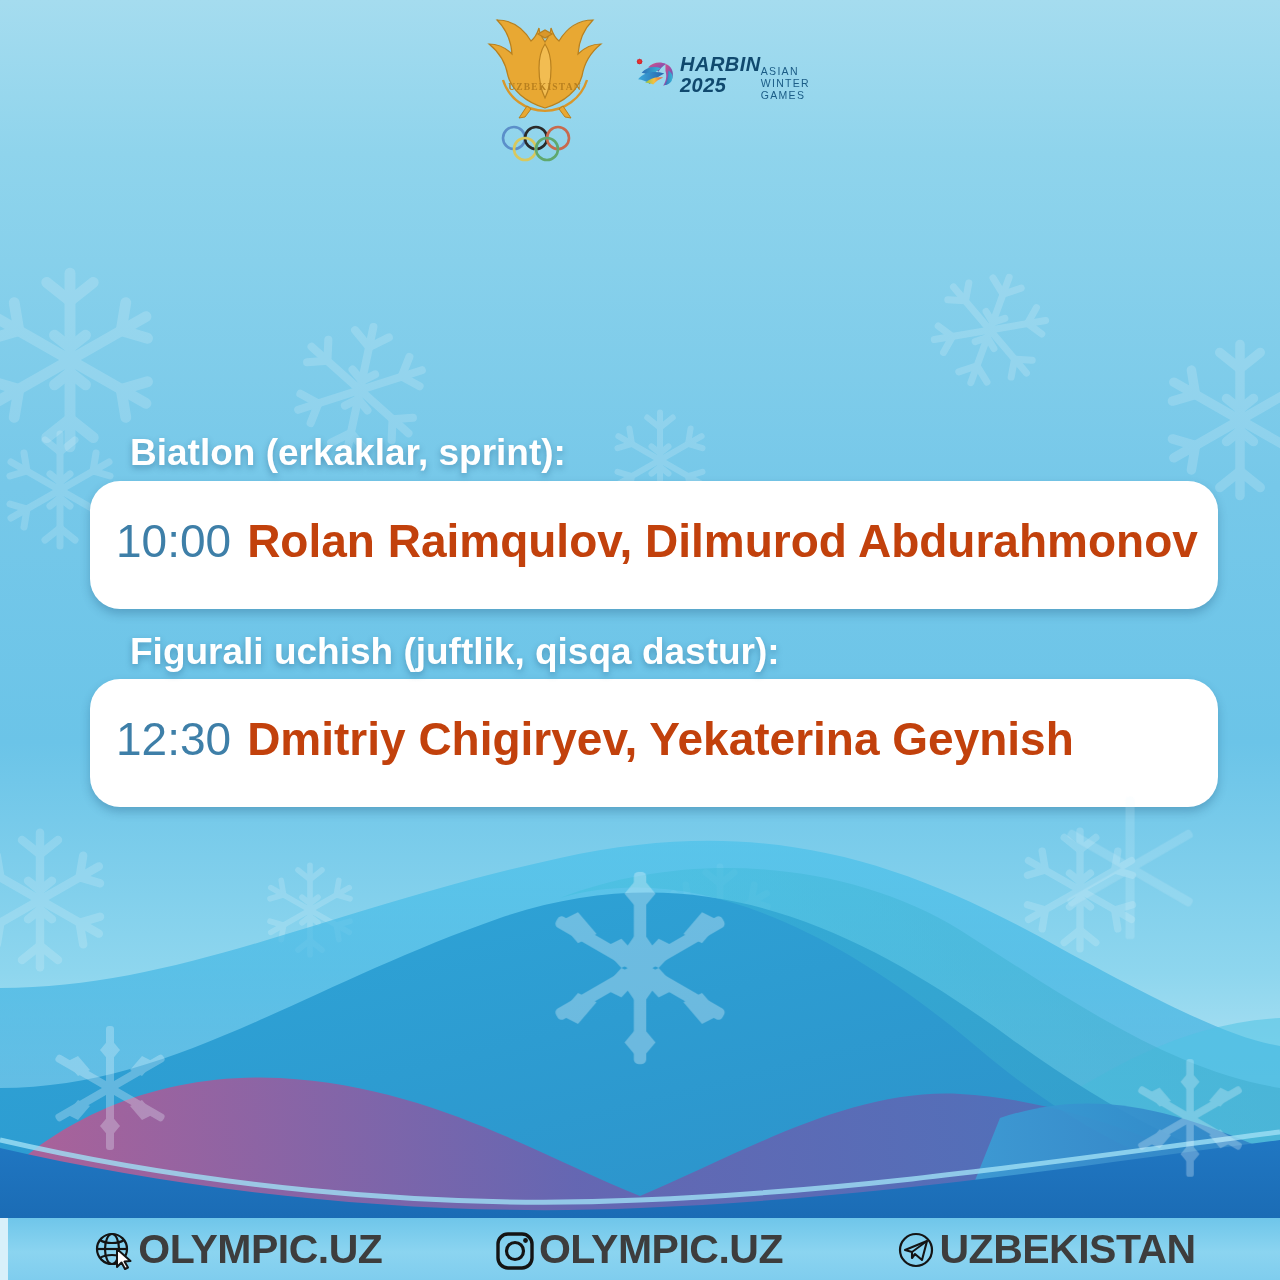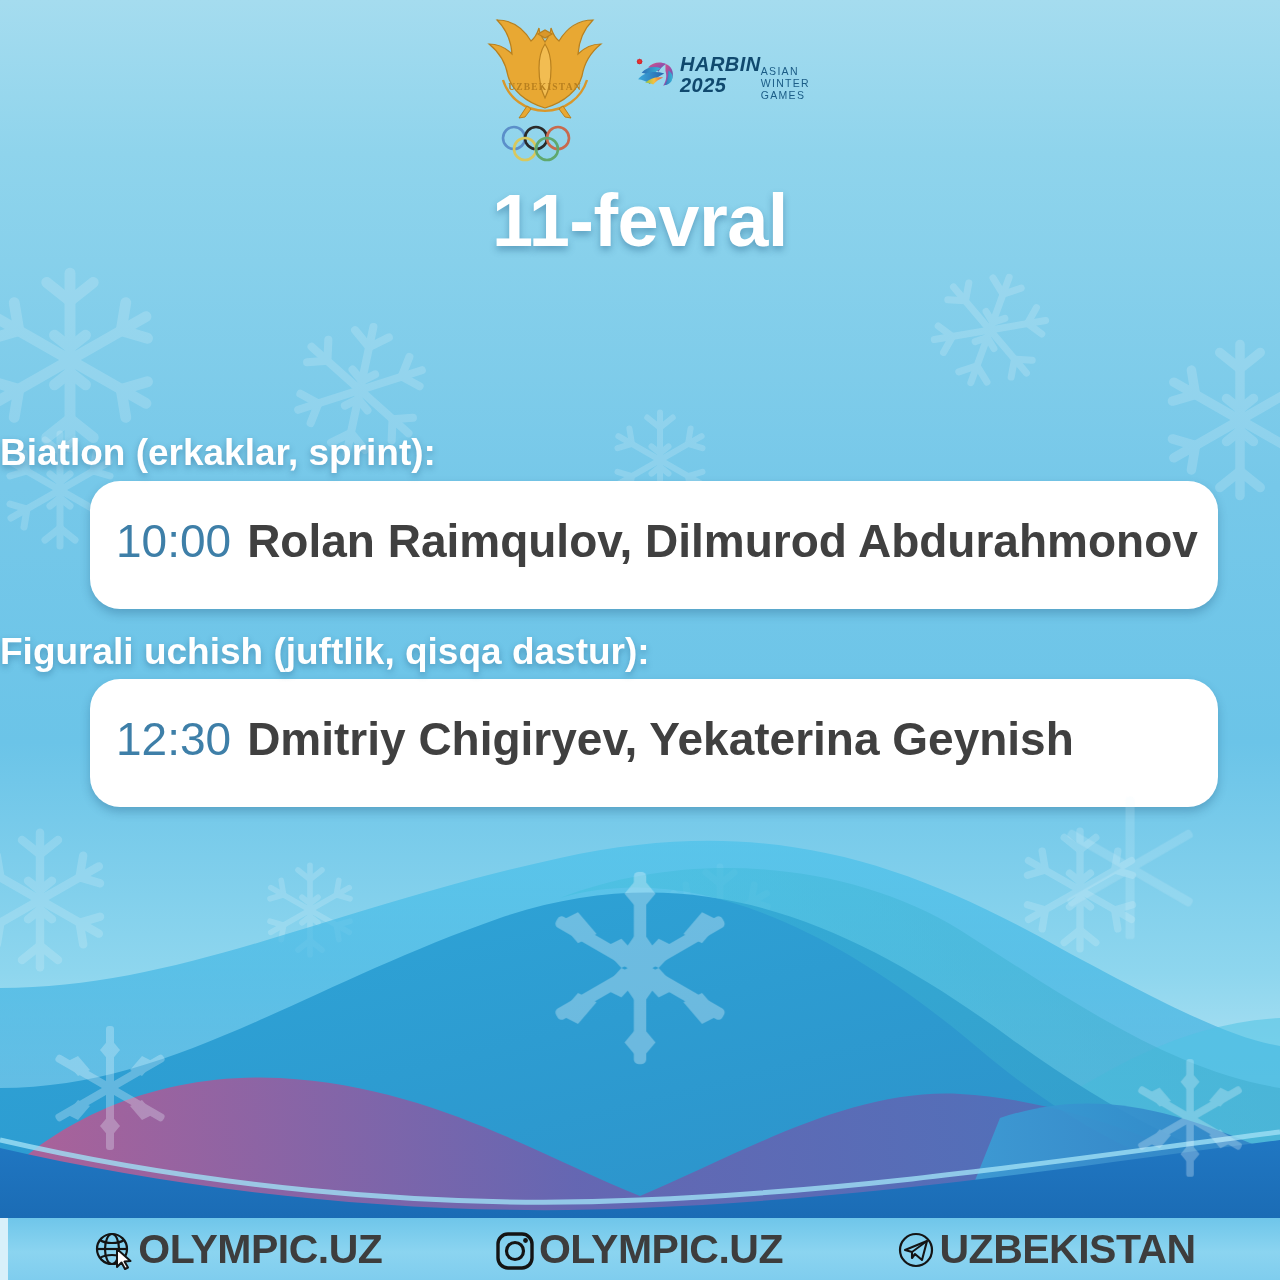--- a/index.html
+++ b/index.html
@@ -41,38 +41,39 @@
   
   .title {
     position:absolute; top:178px; left:0; right:0; text-align:center;
     font-size:74px; font-weight:bold; color:#ffffff; letter-spacing:-0.5px;
     text-shadow:0 4px 7px rgba(30,90,130,.42);
   }
 
   
   .schedule { position:absolute; top:432px; left:0; right:0; }
   .sec-label {
+    margin-left:130px;
     font-size:37px; font-weight:bold; color:#ffffff;
     text-shadow:0 3px 6px rgba(35,95,135,.45);
     margin-bottom:6px; line-height:1.15;
   }
   .card {
     margin:0 62px 0 90px;
     background:#FFFFFF;
     border-radius:30px;
     height:128px;
     display:flex; align-items:center;
     padding:0 24px 8px 26px;
     box-shadow:0 5px 10px rgba(25,80,120,.30);
     box-sizing:border-box;
     white-space:nowrap;
   }
   .gap { height:22px; }
   .ctime { font-size:46px; color:#3E7FA8; font-weight:normal; margin-right:16px; }
-  .cnames { font-size:46px; color:#404040; font-weight:bold; }
+  .cnames { font-size:46px; color:#c2410c; font-weight:bold; }
 
   
   .waves { position:absolute; left:0; right:0; bottom:62px; height:430px; }
   .waves svg { display:block; width:1280px; height:430px; }
 
   
   .footer {
     position:absolute; left:8px; right:0; bottom:0; height:62px;
     background:linear-gradient(180deg,#6FC6EA 0%, #8BD4F0 55%, #7FCDEE 100%);
     display:flex; align-items:center; justify-content:space-around;
@@ -243,21 +244,20 @@
           <path d="M52 86 C68 70 92 64 114 68 C100 74 88 82 80 92 C72 88 62 86 52 86 Z" fill="url(#gD)"></path>
           <path d="M122 22 C142 28 152 48 146 70 C140 86 128 94 114 96 C124 82 128 64 122 46 Z" fill="url(#gA)"></path>
           <path d="M132 44 C146 52 150 68 142 82 C136 90 128 94 120 94 C128 82 132 64 132 44 Z" fill="url(#gB)"></path>
         </g>
       </svg>
       <div class="harbin-text">HARBIN 2025</div>
       <div class="harbin-sub">ASIAN WINTER GAMES</div>
     </div>
   </div>
 
-  <div class="title">11-fevral</div>
 
   <div class="schedule">
 
     <div>
       <div class="sec-label">Biatlon (erkaklar, sprint):</div>
       <div class="card">
         <span class="ctime">10:00</span>
         <span class="cnames">Rolan Raimqulov, Dilmurod Abdurahmonov</span>
       </div>
     </div>

